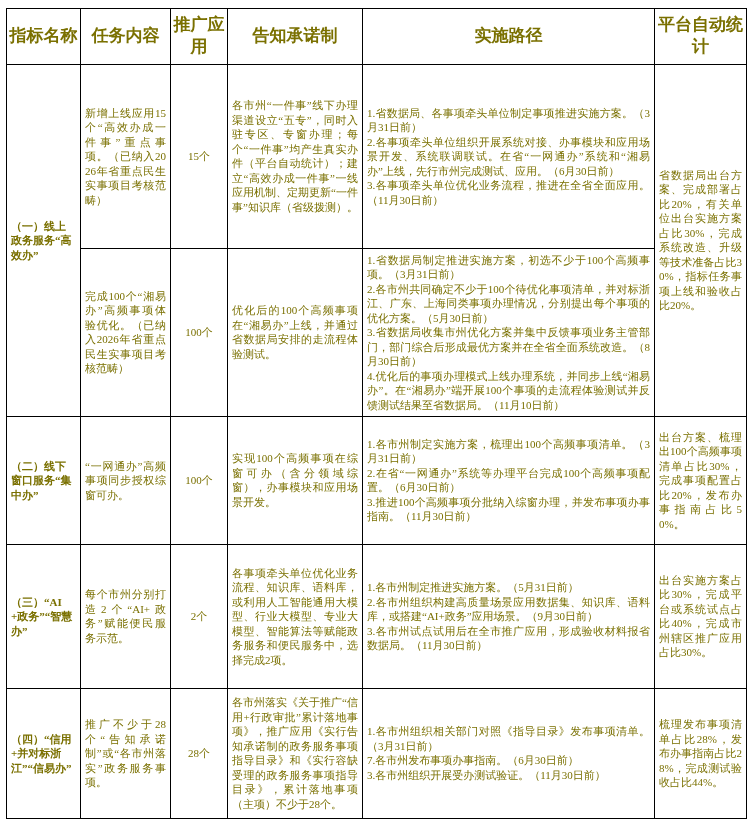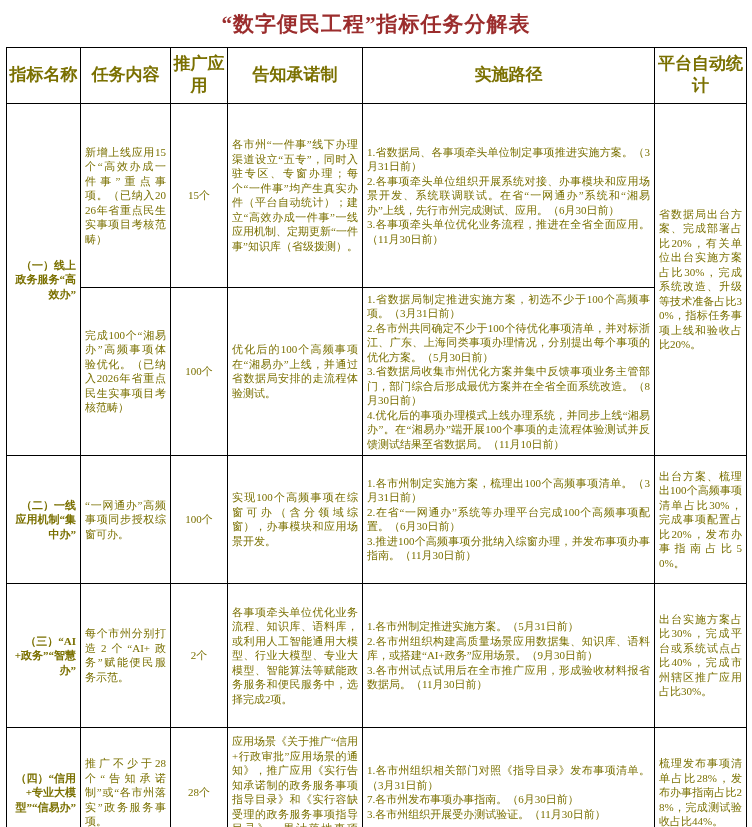--- a/index.html
+++ b/index.html
@@ -43,42 +43,41 @@
     word-break: break-all;
   }
   table.grid th {
     font-weight: bold;
     text-align: center;
     font-size: 17px;
     padding: 5px 2px;
   }
   td.indicator {
     font-weight: bold;
-    text-align: right;
+    text-align: left;
     padding: 3px 3px;
   }
   td.center { text-align: center; }
   td.jtext { text-align: justify; }
   td.pre {
     white-space: pre-line;
     text-align: justify;
   }
   tr.rh-header { height: 26px; }
   tr.rh-1a { height: 184px; }
   tr.rh-1b { height: 168px; }
   tr.rh-2  { height: 128px; }
   tr.rh-3  { height: 144px; }
   tr.rh-4  { height: 130px; }
 </style>
 </head>
 <body>
 
 <div class="page">
 
-  <h1 class="doc-title">“数字便民工程”指标任务分解表</h1>
 
   <table class="grid">
     <colgroup>
       <col style="width:74px">
       <col style="width:90px">
       <col style="width:57px">
       <col style="width:135px">
       <col style="width:292px">
       <col style="width:92px">
     </colgroup>
@@ -109,21 +108,21 @@
         <td class="jtext">完成100个“湘易办”高频事项体验优化。（已纳入2026年省重点民生实事项目考核范畴）</td>
         <td class="center">100个</td>
         <td class="jtext">优化后的100个高频事项在“湘易办”上线，并通过省数据局安排的走流程体验测试。</td>
         <td class="pre">1.省数据局制定推进实施方案，初选不少于100个高频事项。（3月31日前）
 2.各市州共同确定不少于100个待优化事项清单，并对标浙江、广东、上海同类事项办理情况，分别提出每个事项的优化方案。（5月30日前）
 3.省数据局收集市州优化方案并集中反馈事项业务主管部门，部门综合后形成最优方案并在全省全面系统改造。（8月30日前）
 4.优化后的事项办理模式上线办理系统，并同步上线“湘易办”。在“湘易办”端开展100个事项的走流程体验测试并反馈测试结果至省数据局。（11月10日前）</td>
       </tr>
 
       <tr class="rh-2">
-        <td class="indicator">（二）一线应用机制“集中办”</td>
+        <td class="indicator">（二）线下窗口服务“集中办”</td>
         <td class="jtext">“一网通办”高频事项同步授权综窗可办。</td>
         <td class="center">100个</td>
         <td class="jtext">实现100个高频事项在综窗可办（含分领域综窗），办事模块和应用场景开发。</td>
         <td class="pre">1.各市州制定实施方案，梳理出100个高频事项清单。（3月31日前）
 2.在省“一网通办”系统等办理平台完成100个高频事项配置。（6月30日前）
 3.推进100个高频事项分批纳入综窗办理，并发布事项办事指南。（11月30日前）</td>
         <td class="jtext">出台方案、梳理出100个高频事项清单占比30%，完成事项配置占比20%，发布办事指南占比50%。</td>
       </tr>
 
       <tr class="rh-3">
@@ -131,24 +130,24 @@
         <td class="jtext">每个市州分别打造2个“AI+政务”赋能便民服务示范。</td>
         <td class="center">2个</td>
         <td class="jtext">各事项牵头单位优化业务流程、知识库、语料库，或利用人工智能通用大模型、行业大模型、专业大模型、智能算法等赋能政务服务和便民服务中，选择完成2项。</td>
         <td class="pre">1.各市州制定推进实施方案。（5月31日前）
 2.各市州组织构建高质量场景应用数据集、知识库、语料库，或搭建“AI+政务”应用场景。（9月30日前）
 3.各市州试点试用后在全市推广应用，形成验收材料报省数据局。（11月30日前）</td>
         <td class="jtext">出台实施方案占比30%，完成平台或系统试点占比40%，完成市州辖区推广应用占比30%。</td>
       </tr>
 
       <tr class="rh-4">
-        <td class="indicator">（四）“信用+专业大模型”“信易办”</td>
+        <td class="indicator">（四）“信用+并对标浙江”“信易办”</td>
         <td class="jtext">推广不少于28个“告知承诺制”或“各市州落实”政务服务事项。</td>
         <td class="center">28个</td>
-        <td class="jtext">应用场景《关于推广“信用+行政审批”应用场景的通知》，推广应用《实行告知承诺制的政务服务事项指导目录》和《实行容缺受理的政务服务事项指导目录》，累计落地事项（主项）不少于28个。</td>
+        <td class="jtext">各市州落实《关于推广“信用+行政审批”累计落地事项》，推广应用《实行告知承诺制的政务服务事项指导目录》和《实行容缺受理的政务服务事项指导目录》，累计落地事项（主项）不少于28个。</td>
         <td class="pre">1.各市州组织相关部门对照《指导目录》发布事项清单。（3月31日前）
 7.各市州发布事项办事指南。（6月30日前）
 3.各市州组织开展受办测试验证。（11月30日前）</td>
         <td class="jtext">梳理发布事项清单占比28%，发布办事指南占比28%，完成测试验收占比44%。</td>
       </tr>
     </tbody>
   </table>
 
 </div>
 

